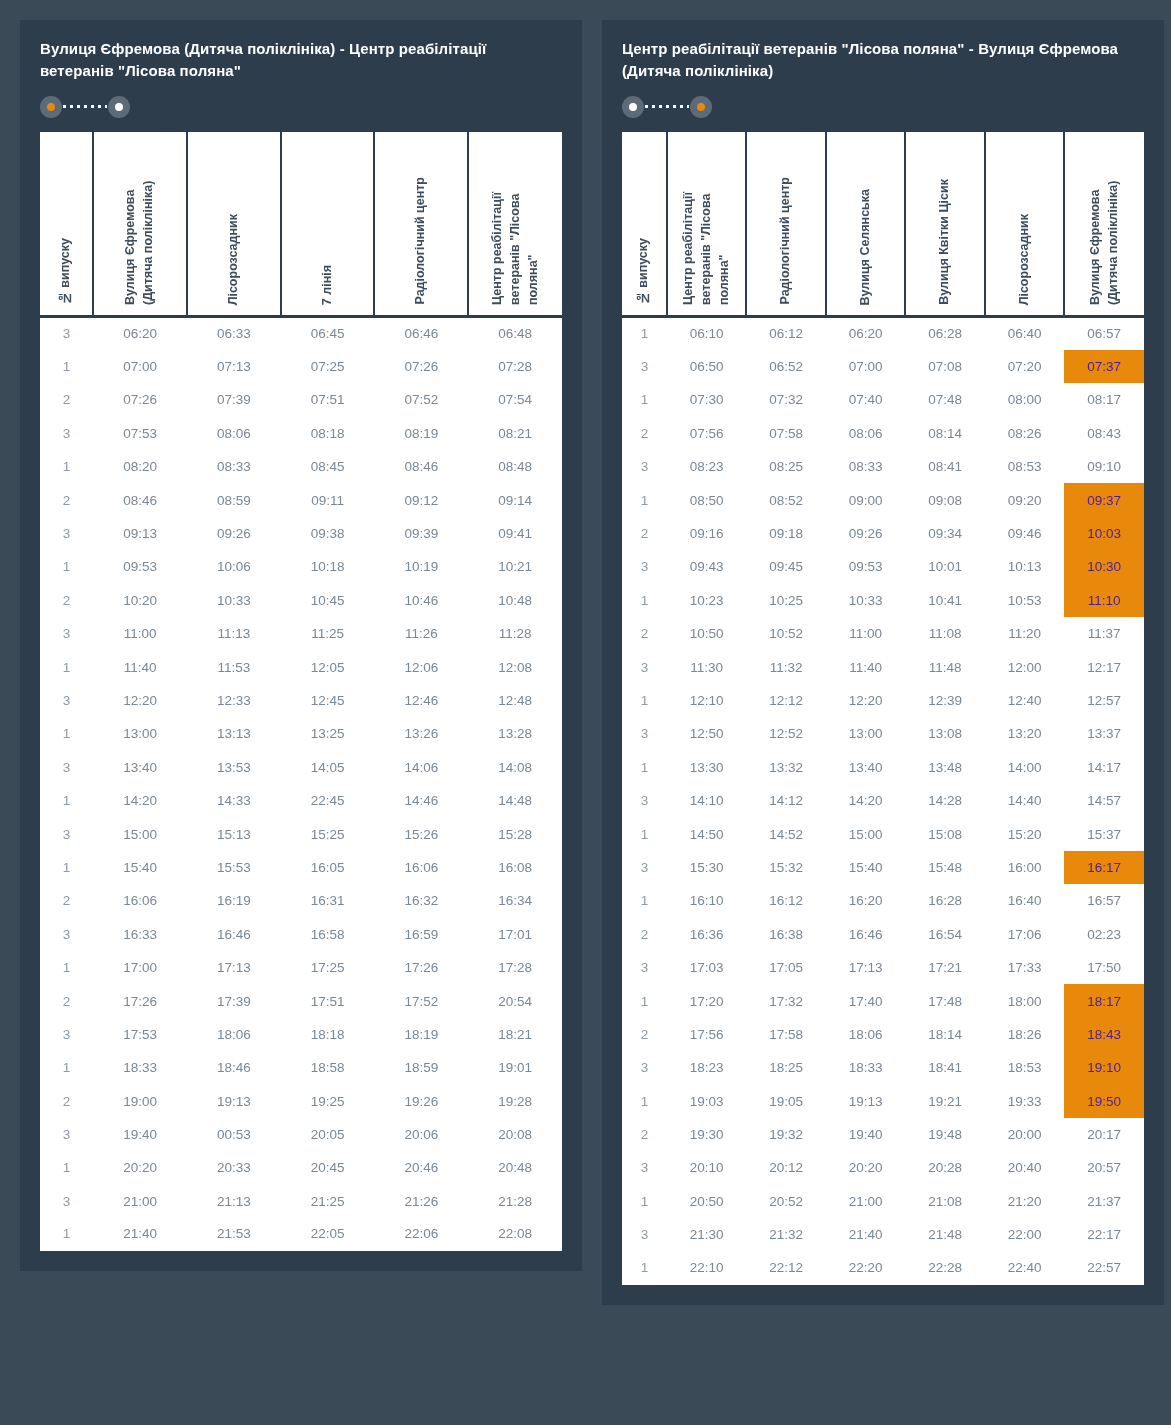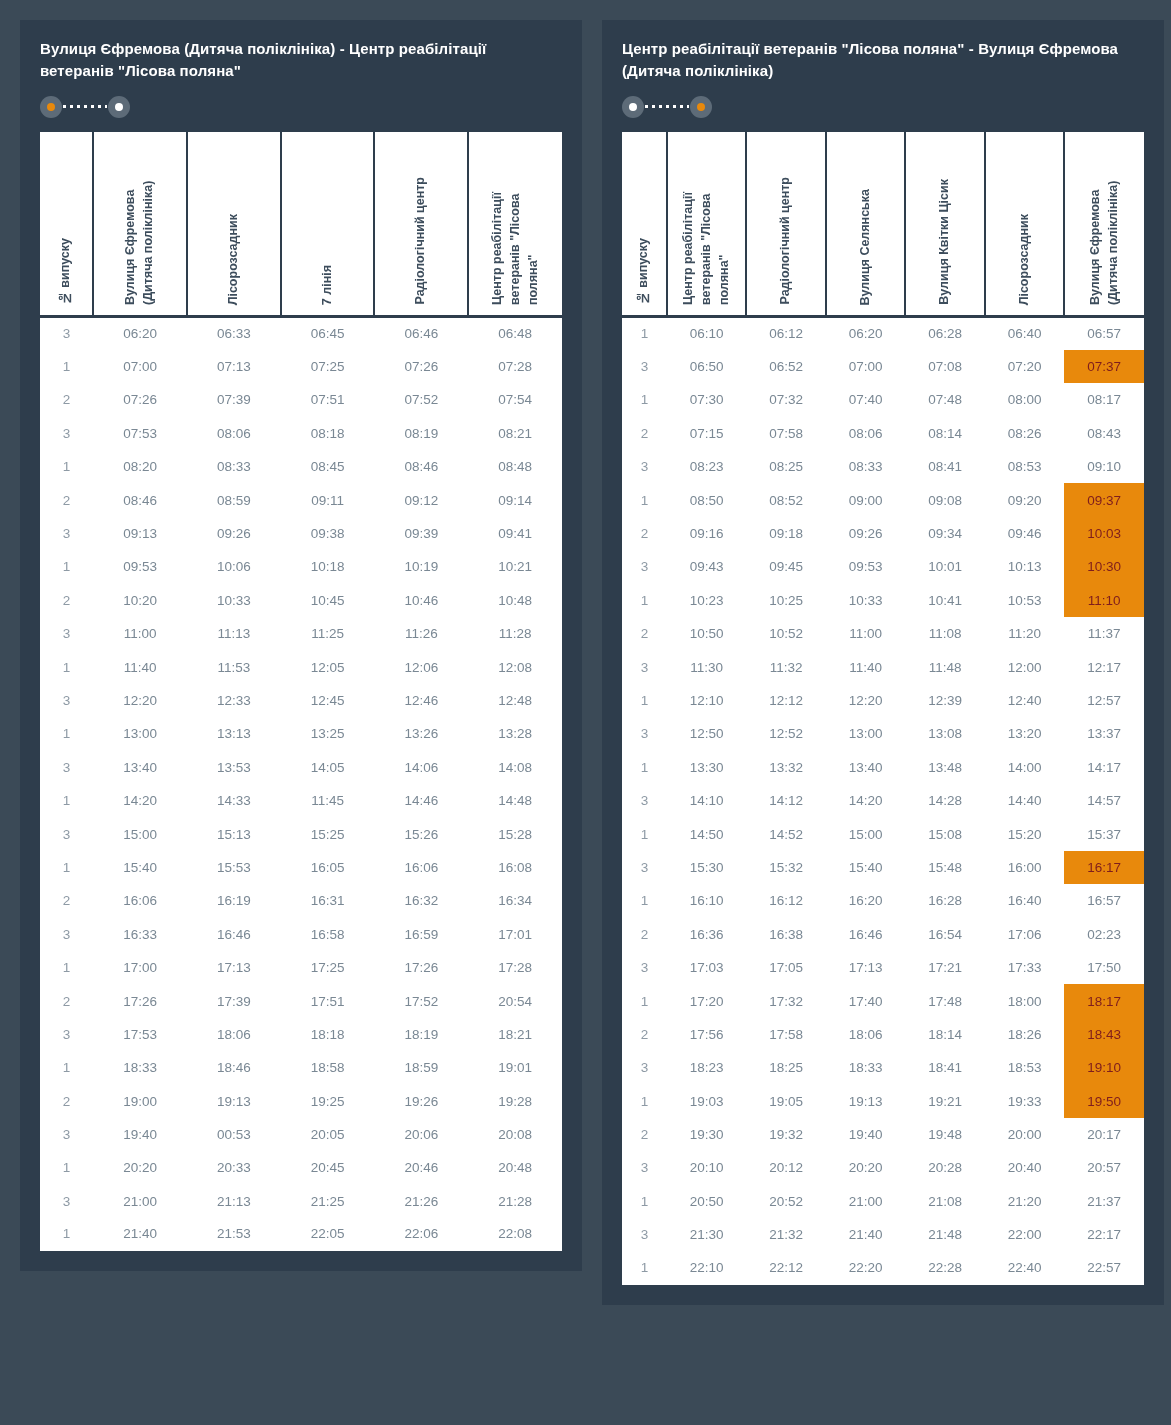--- a/index.html
+++ b/index.html
@@ -117,21 +117,21 @@
     height: 33.4px;
     padding: 0;
     border: none;
     font-weight: 400;
   }
 
   table.timetable tbody td.trip-no { color: #8e9aa5; }
 
   table.timetable tbody td.is-highlighted {
     background: #e8890c;
-    color: #7f1d1d;
+    color: #4c1d95;
   }
 
   table.timetable tbody tr:last-child td { padding-bottom: 2px; }
 </style>
 </head>
 <body>
 
 <div class="page">
 
 <section class="panel">
@@ -278,21 +278,21 @@
               <td>13:40</td>
               <td>13:53</td>
               <td>14:05</td>
               <td>14:06</td>
               <td>14:08</td>
             </tr>
             <tr>
               <td class="trip-no">1</td>
               <td>14:20</td>
               <td>14:33</td>
-              <td>11:45</td>
+              <td>22:45</td>
               <td>14:46</td>
               <td>14:48</td>
             </tr>
             <tr>
               <td class="trip-no">3</td>
               <td>15:00</td>
               <td>15:13</td>
               <td>15:25</td>
               <td>15:26</td>
               <td>15:28</td>
@@ -457,21 +457,21 @@
               <td class="trip-no">1</td>
               <td>07:30</td>
               <td>07:32</td>
               <td>07:40</td>
               <td>07:48</td>
               <td>08:00</td>
               <td>08:17</td>
             </tr>
             <tr>
               <td class="trip-no">2</td>
-              <td>07:15</td>
+              <td>07:56</td>
               <td>07:58</td>
               <td>08:06</td>
               <td>08:14</td>
               <td>08:26</td>
               <td>08:43</td>
             </tr>
             <tr>
               <td class="trip-no">3</td>
               <td>08:23</td>
               <td>08:25</td>

